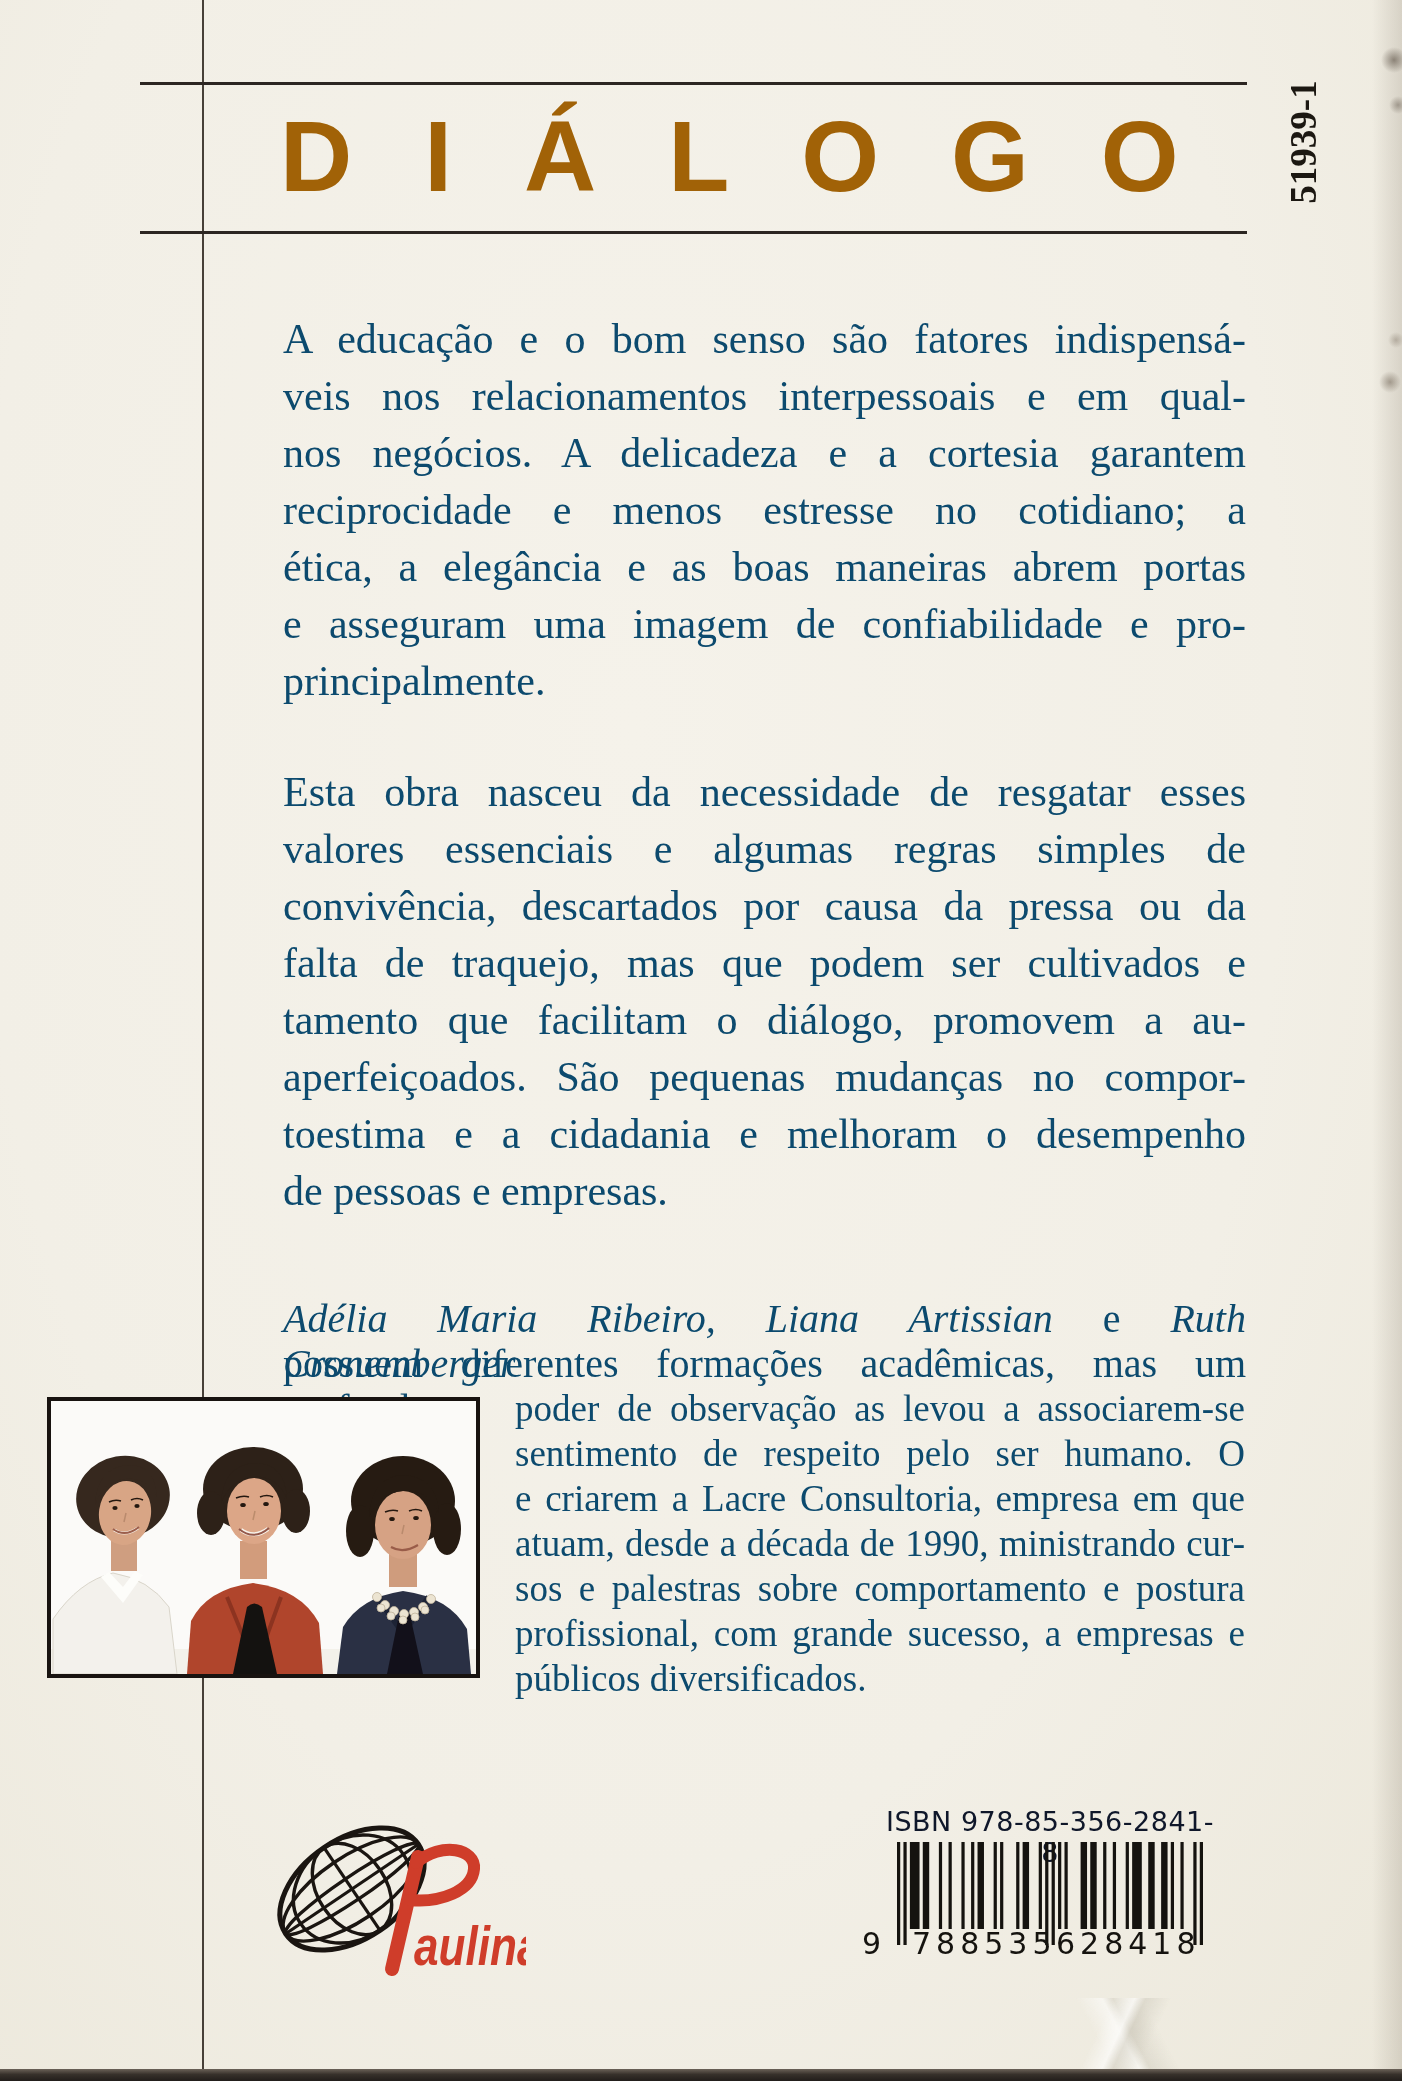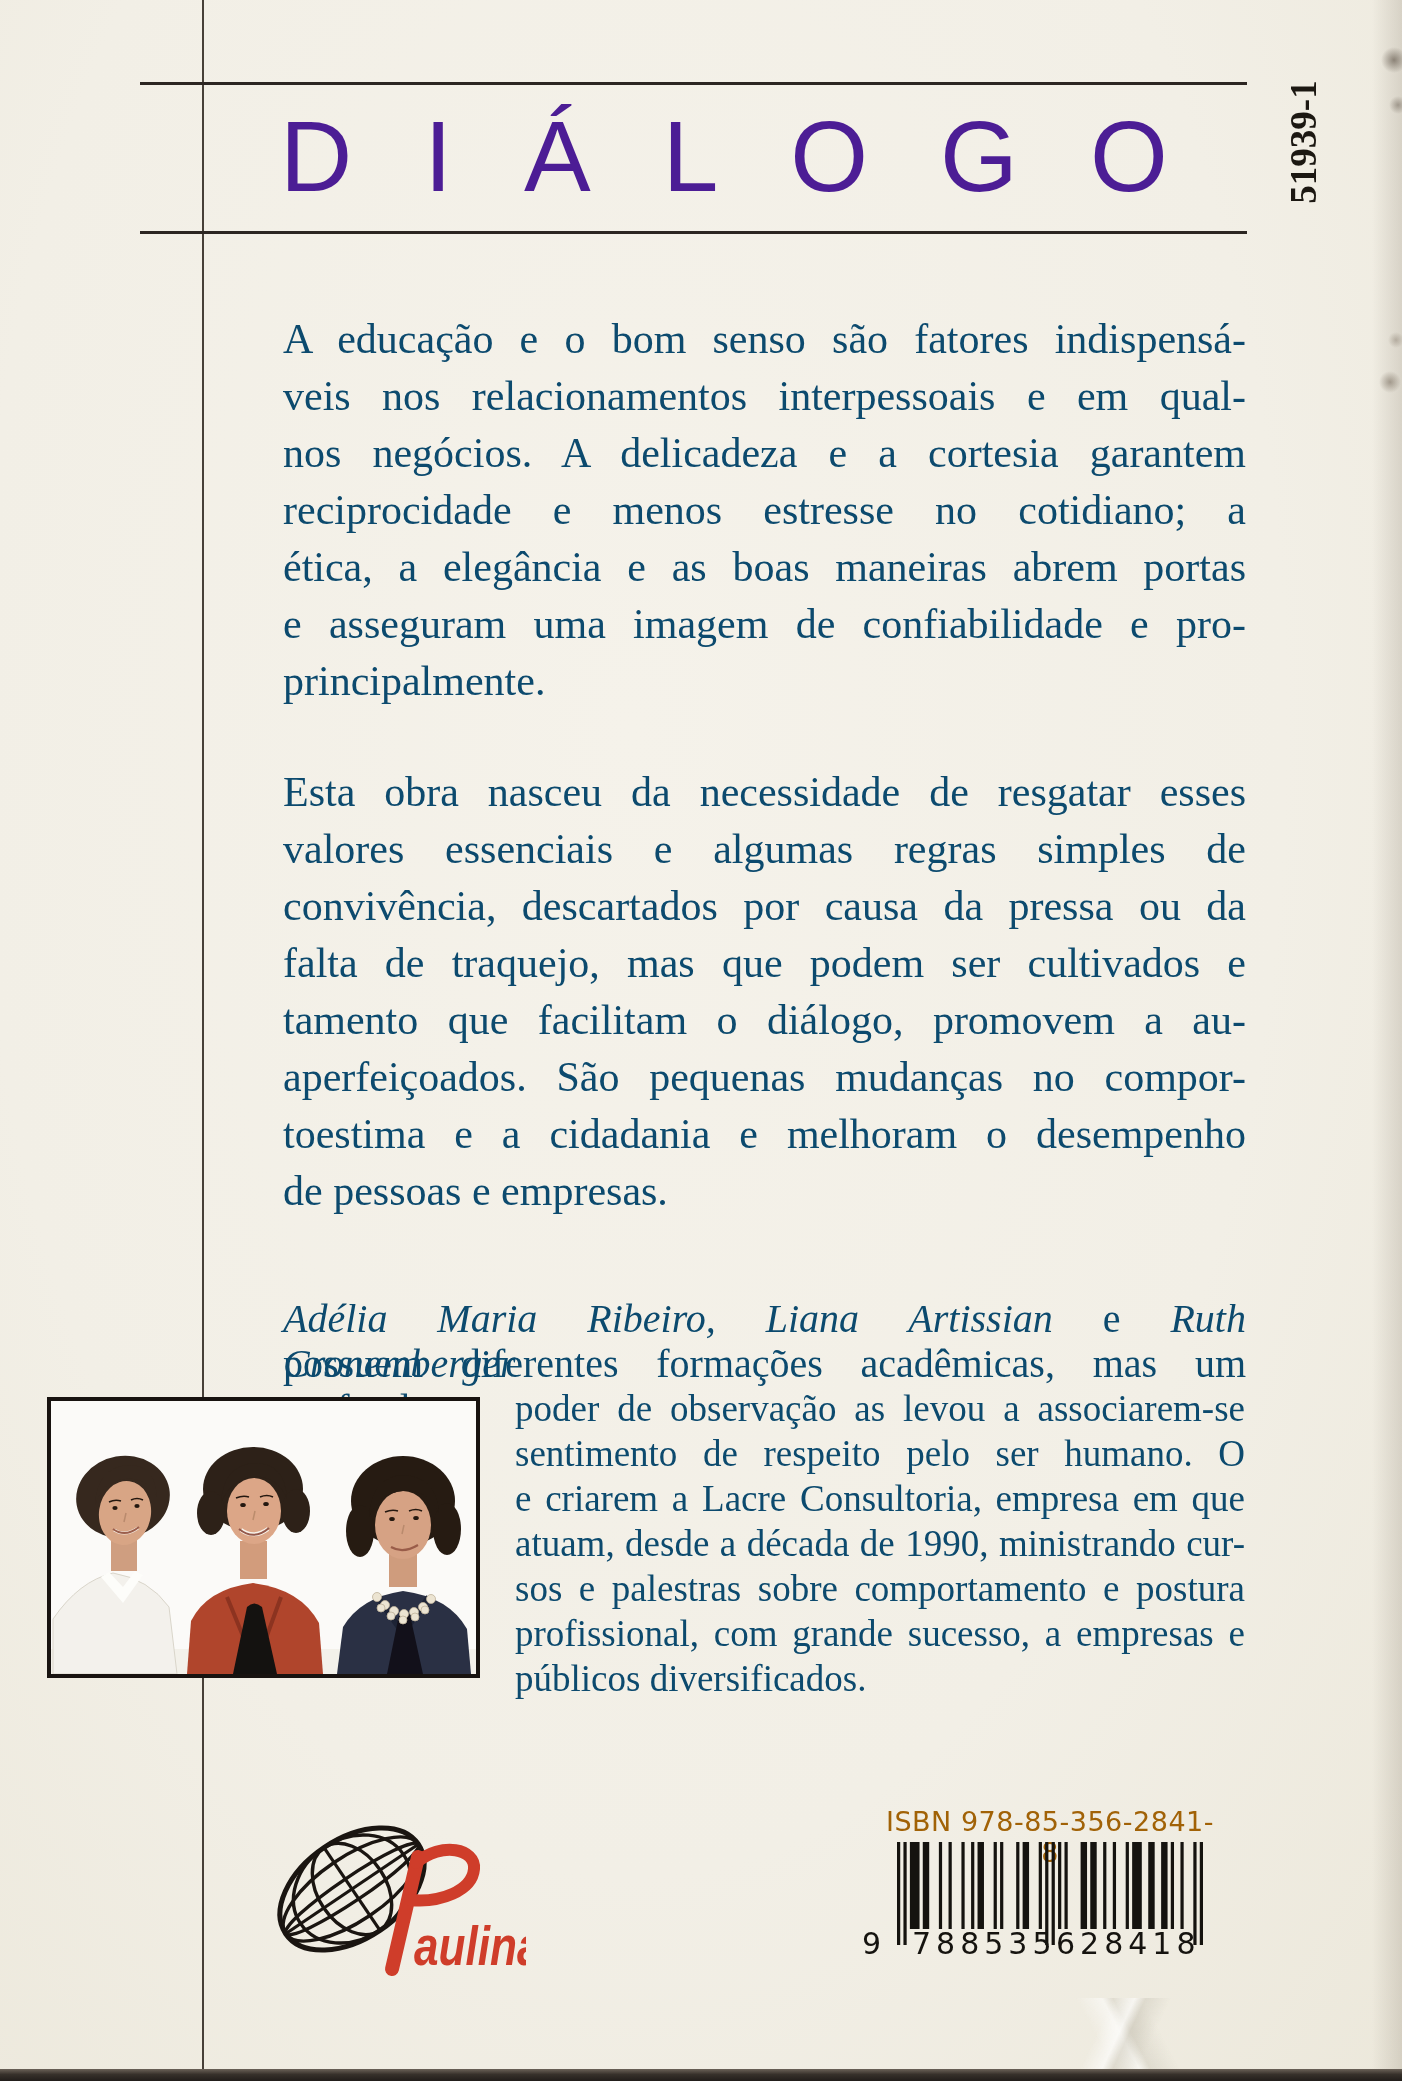--- a/index.html
+++ b/index.html
@@ -8,22 +8,22 @@
     background:radial-gradient(ellipse at 45% 35%, #f5f2ea 0%, #f2efe6 60%, #ece8db 100%);
     font-family:"Liberation Serif", serif;color:#1a1510;
   }
   .abs{position:absolute}
   
   .rule{background:#2c2622;height:3px}
   #spine-line{left:202px;top:0;width:2px;height:2081px;background:#474038}
   
   #title{
     left:280px;top:101px;height:110px;line-height:110px;white-space:nowrap;
-    font-family:"Liberation Sans", sans-serif;font-weight:normal;font-size:100px;
-    letter-spacing:72px;color:#4c1d95;
+    font-family:"Liberation Sans", sans-serif;font-weight:bold;font-size:100px;
+    letter-spacing:72px;color:#a16207;
   }
   
   #spine-code{
     left:1229px;top:122px;width:150px;height:40px;line-height:40px;text-align:center;
     transform:rotate(-90deg);font-size:37px;font-weight:bold;color:#1c1812;
   }
   
   .copy{color:#0c4a6e}
   .jline{text-align:justify;text-align-last:justify}
   .jline.last{text-align-last:auto}
@@ -32,21 +32,21 @@
   #authors-line{left:283px;top:1296px;width:963px;font-size:40px;line-height:45px;text-align:justify;text-align-last:justify;white-space:normal}
   #authors-line .it{font-style:italic}
   #bio-intro{left:283px;top:1341px;width:963px;font-size:40px;line-height:45px;text-align:justify;text-align-last:justify}
   #bio-col{left:515px;top:1386px;width:730px;font-size:37px;line-height:45px}
   
   #photo{left:47px;top:1397px;width:425px;height:273px;border:4px solid #181310;background:#f9f8f5}
   
   #logo{left:266px;top:1813px;width:260px;height:172px}
   
   #isbn-label{left:880px;top:1806px;width:340px;text-align:center;
-    font-family:"DejaVu Sans", sans-serif;font-size:27px;letter-spacing:.5px;color:#a16207}
+    font-family:"DejaVu Sans", sans-serif;font-size:27px;letter-spacing:.5px;color:#0f172a}
   #barcode{left:897px;top:1842px;width:306px;height:103px}
   .bc-digit{position:absolute;font-family:"DejaVu Sans", sans-serif;font-size:30px;color:#15130f;top:1926px}
   #bc-d0{left:862px}
   #bc-g1{left:912px;width:134px;text-align:center;letter-spacing:5px}
   #bc-g2{left:1056px;width:134px;text-align:center;letter-spacing:5px}
   
   #edge-artifacts{left:1372px;top:0;width:30px;height:2081px;
     background:
       radial-gradient(circle at 22px 60px, rgba(72,60,48,.55) 0, rgba(72,60,48,0) 13px),
       radial-gradient(circle at 26px 105px, rgba(72,60,48,.40) 0, rgba(72,60,48,0) 9px),

